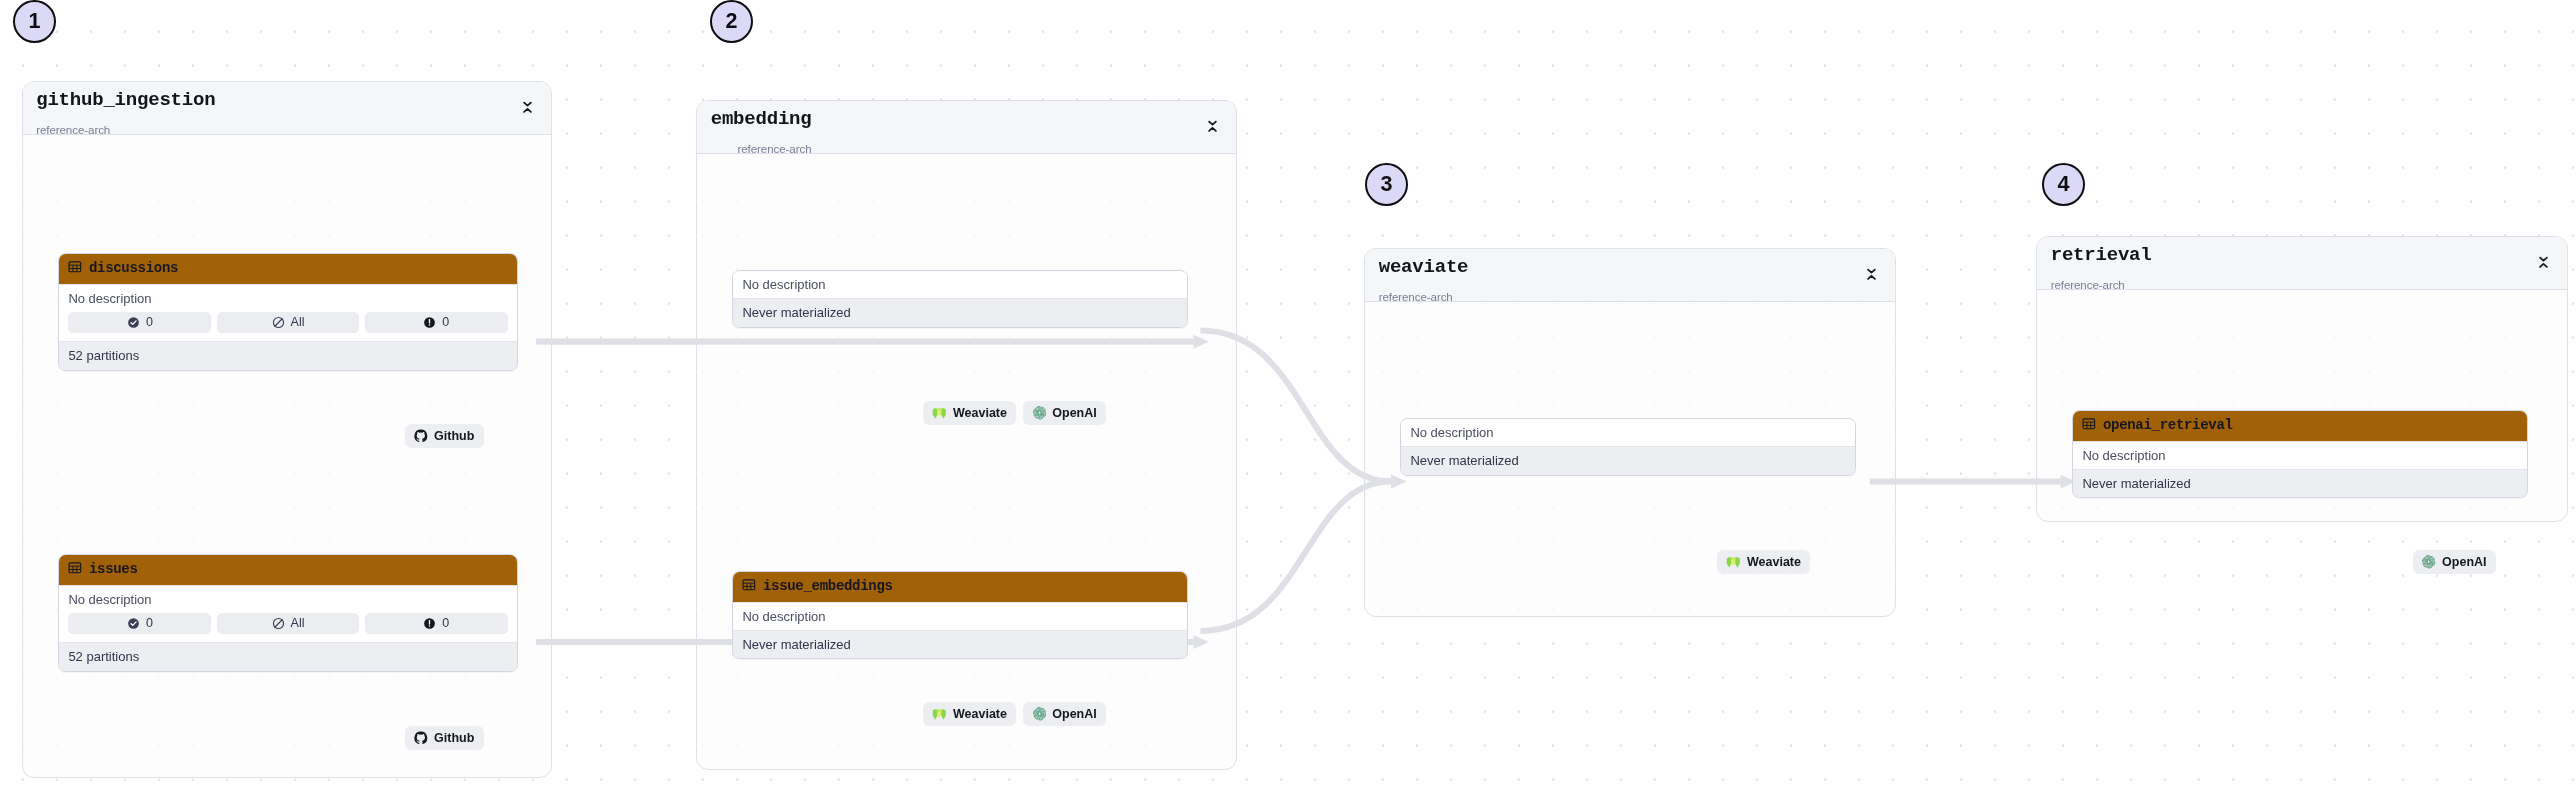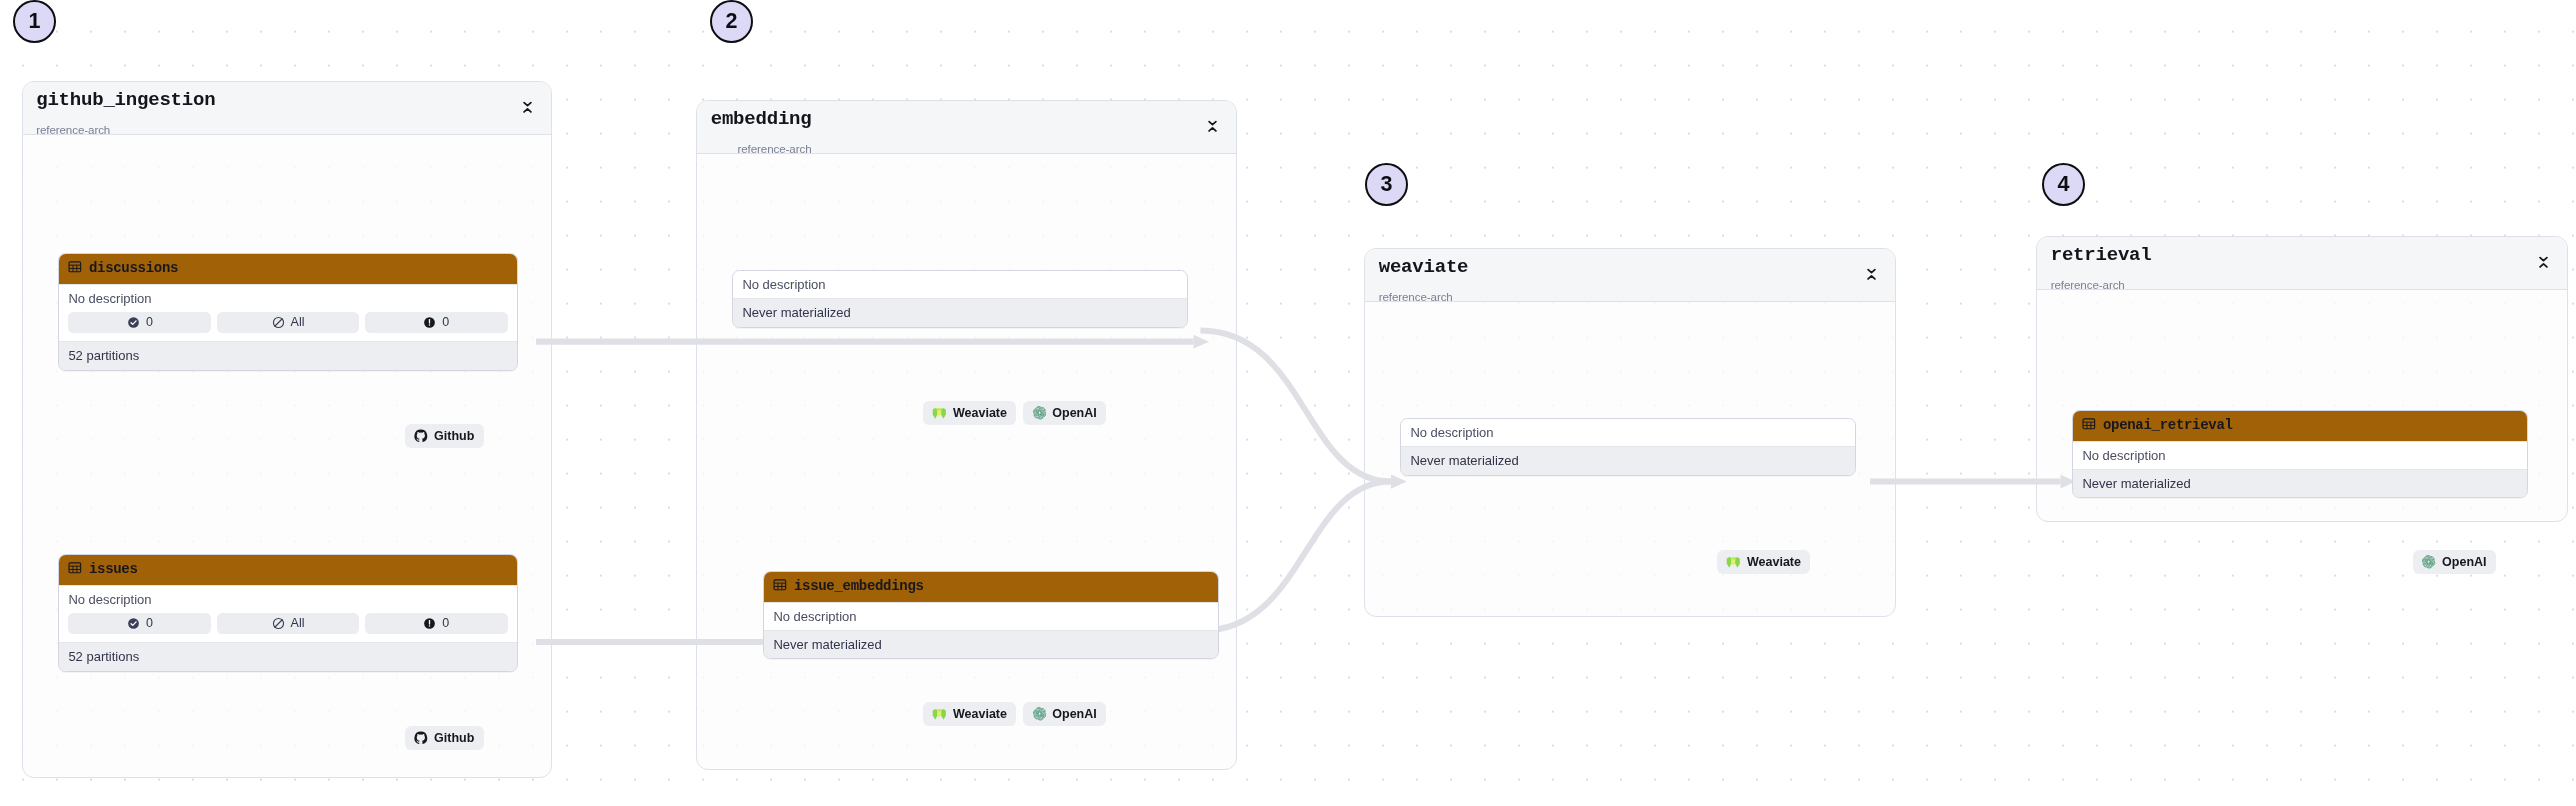--- a/index.html
+++ b/index.html
@@ -378,21 +378,21 @@
           </svg>
         </span>
            <span>Github</span>
          </div>
     </div>
     <div class="asset" style="left:732px;top:270px;width:456px;">
         <div class="asset-desc">No description</div>
 
         <div class="asset-foot">Never materialized</div>
       </div>
-    <div class="asset" style="left:732px;top:571px;width:456px;margin-left:31px;">
+    <div class="asset" style="left:732px;top:571px;width:456px;">
         <div class="asset-head">
           <span><svg class="grid-icon" width="13.7" height="13.7" viewBox="0 0 16 16">
         <rect x="1.2" y="2.2" width="13.6" height="11.6" rx="1.4" fill="none" stroke="#16171f" stroke-width="1.3"></rect>
         <line x1="1.2" y1="6" x2="14.8" y2="6" stroke="#16171f" stroke-width="1.1"></line>
         <line x1="1.2" y1="9.9" x2="14.8" y2="9.9" stroke="#16171f" stroke-width="1.1"></line>
         <line x1="5.8" y1="6" x2="5.8" y2="13.8" stroke="#16171f" stroke-width="1.1"></line>
         <line x1="10.3" y1="6" x2="10.3" y2="13.8" stroke="#16171f" stroke-width="1.1"></line>
       </svg></span>
           <span class="asset-name">issue_embeddings</span>
         </div>

